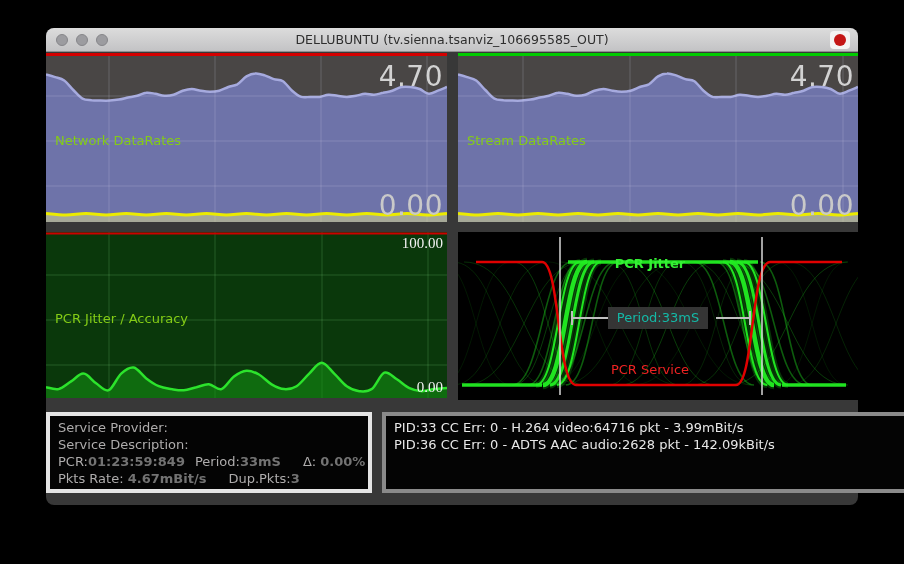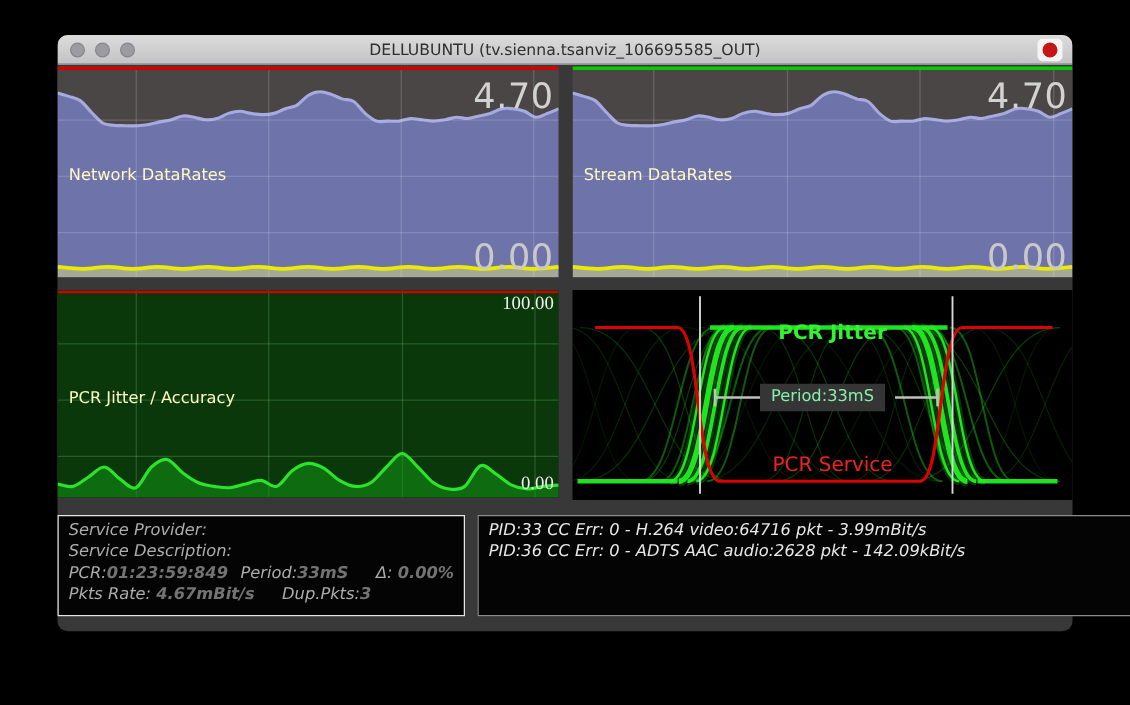--- a/index.html
+++ b/index.html
@@ -8,28 +8,28 @@
   .window{position:absolute;left:46px;top:28px;width:812px;height:477px;background:#383838;
           border-radius:8px;box-shadow:0 8px 28px rgba(0,0,0,.85);}
   .titlebar{position:absolute;left:0;top:0;width:100%;height:24px;border-radius:8px 8px 0 0;
             background:linear-gradient(#dcdcdc,#c3c3c5);border-bottom:1px solid #8f8f8f;box-sizing:border-box;}
   .light{position:absolute;top:6px;width:12px;height:12px;border-radius:50%;background:#9c9ca0;border:1px solid #86868a;box-sizing:border-box;}
   .title-text{position:absolute;left:0;right:0;top:4px;text-align:center;font-size:12.5px;color:#2e2e2e;}
   .record-chip{position:absolute;right:8px;top:3px;width:20px;height:18px;background:#f4f4f4;border-radius:4px;}
   .record-dot{position:absolute;left:4px;top:3px;width:12px;height:12px;border-radius:50%;background:#c41616;}
   .panel{position:absolute;overflow:hidden;}
   .panel svg{position:absolute;left:0;top:0;}
-  .chart-name{position:absolute;left:9px;font-size:13px;color:#fef9c3;}
+  .chart-name{position:absolute;left:9px;font-size:13px;color:#84cc16;}
   .big-num{position:absolute;right:4px;font-size:28px;color:#d2d2d2;letter-spacing:.5px;}
   .med-num{position:absolute;right:4px;font-size:15px;color:#f2f2f2;font-family:Liberation Serif, serif;}
-  .eye-label{position:absolute;left:128px;width:160px;text-align:center;font-size:16px;font-weight:bold;}
+  .eye-label{position:absolute;left:112px;width:160px;text-align:center;font-size:13px;font-weight:bold;}
   .eye-period{position:absolute;left:150px;top:75px;width:100px;height:22px;line-height:22px;
-              text-align:center;font-size:13px;color:#86efac;background:rgba(58,58,58,.92);}
-  .status{position:absolute;background:#040404;border:1px solid #e5e5e5;box-sizing:border-box;
-          padding:3px 8px;font-size:13px;line-height:17px;white-space:nowrap;font-style:italic;}
+              text-align:center;font-size:13px;color:#14b8a6;background:rgba(58,58,58,.92);}
+  .status{position:absolute;background:#040404;border:4px solid #e5e5e5;box-sizing:border-box;
+          padding:3px 8px;font-size:13px;line-height:17px;white-space:nowrap;}
   .lbl{color:#aeacac;}
   .val{color:#737373;font-weight:bold;}
   .sp{display:inline-block;width:10px;}
   .sp2{display:inline-block;width:22px;}
   .pid-line{color:#e8e8e8;}
 </style>
 </head>
 <body>
 
 <div id="stage">

